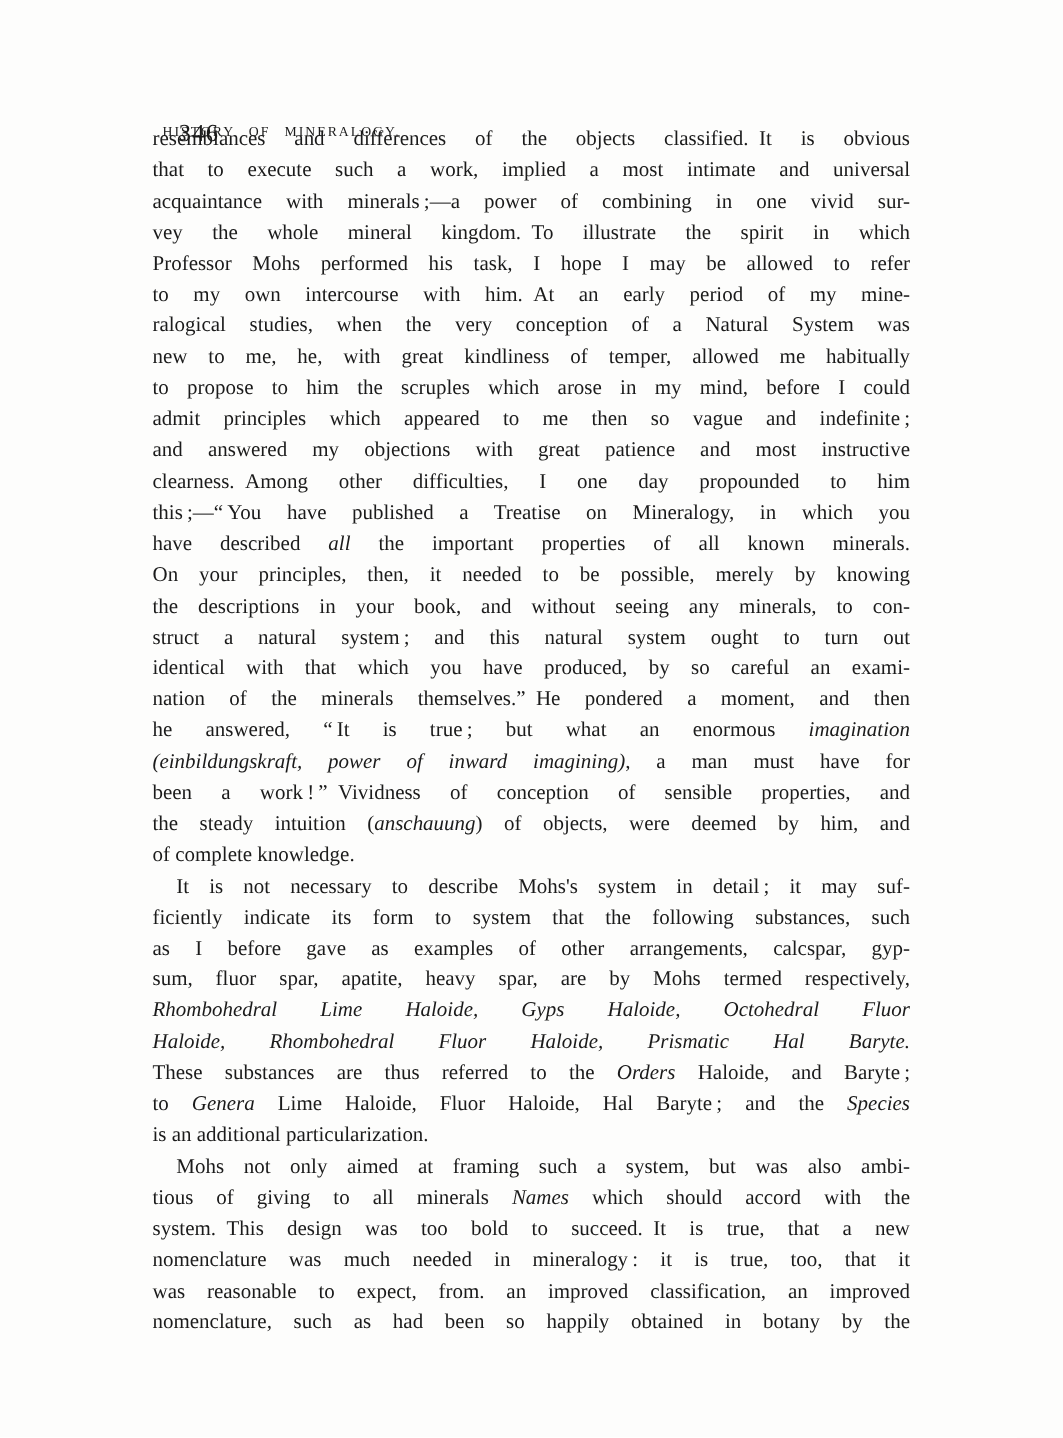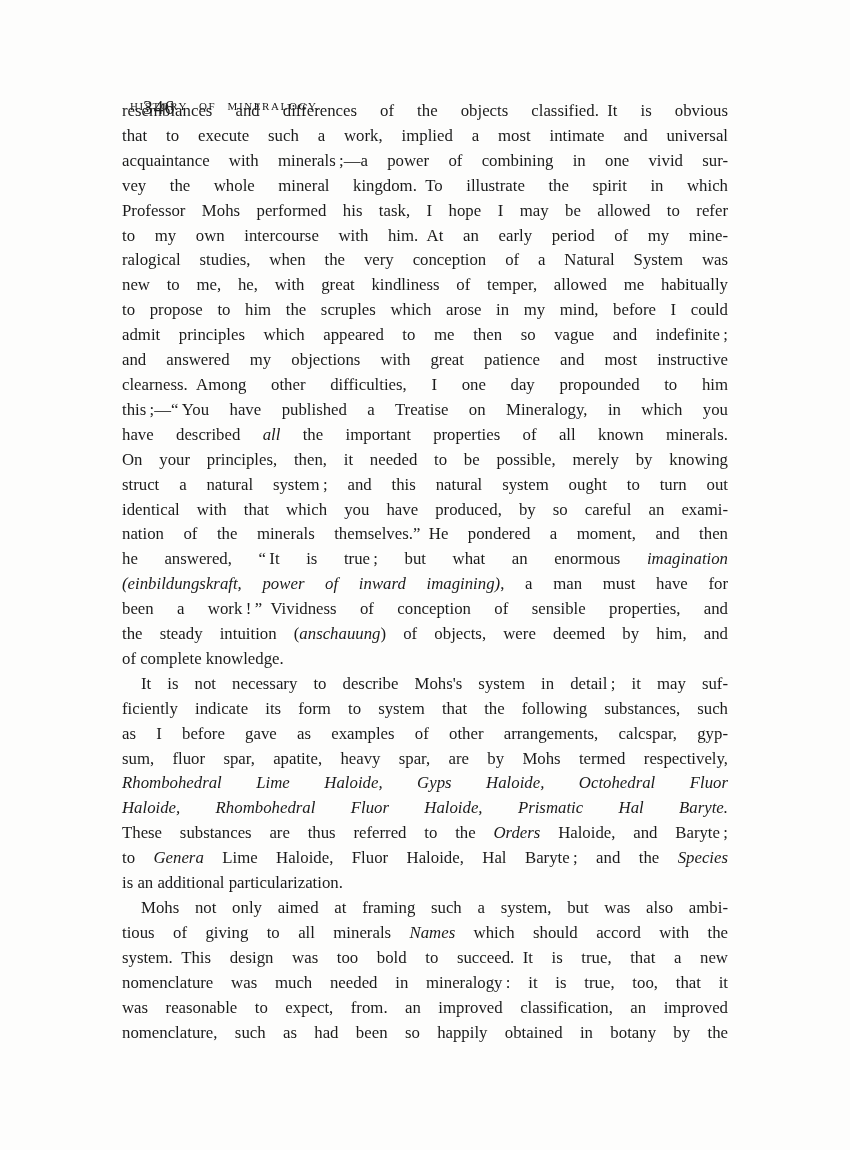--- a/index.html
+++ b/index.html
@@ -83,20 +83,21 @@
       <div class="line"><span>to my own intercourse with him. At an early period of my mine-</span></div>
       <div class="line"><span>ralogical studies, when the very conception of a Natural System was</span></div>
       <div class="line"><span>new to me, he, with great kindliness of temper, allowed me habitually</span></div>
       <div class="line"><span>to propose to him the scruples which arose in my mind, before I could</span></div>
       <div class="line"><span>admit principles which appeared to me then so vague and indefinite ;</span></div>
       <div class="line"><span>and answered my objections with great patience and most instructive</span></div>
       <div class="line"><span>clearness. Among other difficulties, I one day propounded to him</span></div>
       <div class="line"><span>this ;—“ You have published a Treatise on Mineralogy, in which you</span></div>
       <div class="line"><span>have described </span><span class="it">all</span><span> the important properties of all known minerals.</span></div>
       <div class="line"><span>On your principles, then, it needed to be possible, merely by knowing</span></div>
+      <div class="line"><span>the descriptions in your book, and without seeing any minerals, to con-</span></div>
       <div class="line"><span>struct a natural system ; and this natural system ought to turn out</span></div>
       <div class="line"><span>identical with that which you have produced, by so careful an exami-</span></div>
       <div class="line"><span>nation of the minerals themselves.” He pondered a moment, and then</span></div>
       <div class="line"><span>he answered, “ It is true ; but what an enormous </span><span class="it">imagination</span></div>
       <div class="line"><span class="it">(einbildungskraft, power of inward imagining)</span><span>, a man must have for</span></div>
       <div class="line"><span>been a work ! ” Vividness of conception of sensible properties, and</span></div>
       <div class="line"><span>the steady intuition (</span><span class="it">anschauung</span><span>) of objects, were deemed by him, and</span></div>
       <div class="line nojust"><span>of complete knowledge.</span></div>
       <div class="line indent"><span>It is not necessary to describe Mohs's system in detail ; it may suf-</span></div>
       <div class="line"><span>ficiently indicate its form to system that the following substances, such</span></div>

